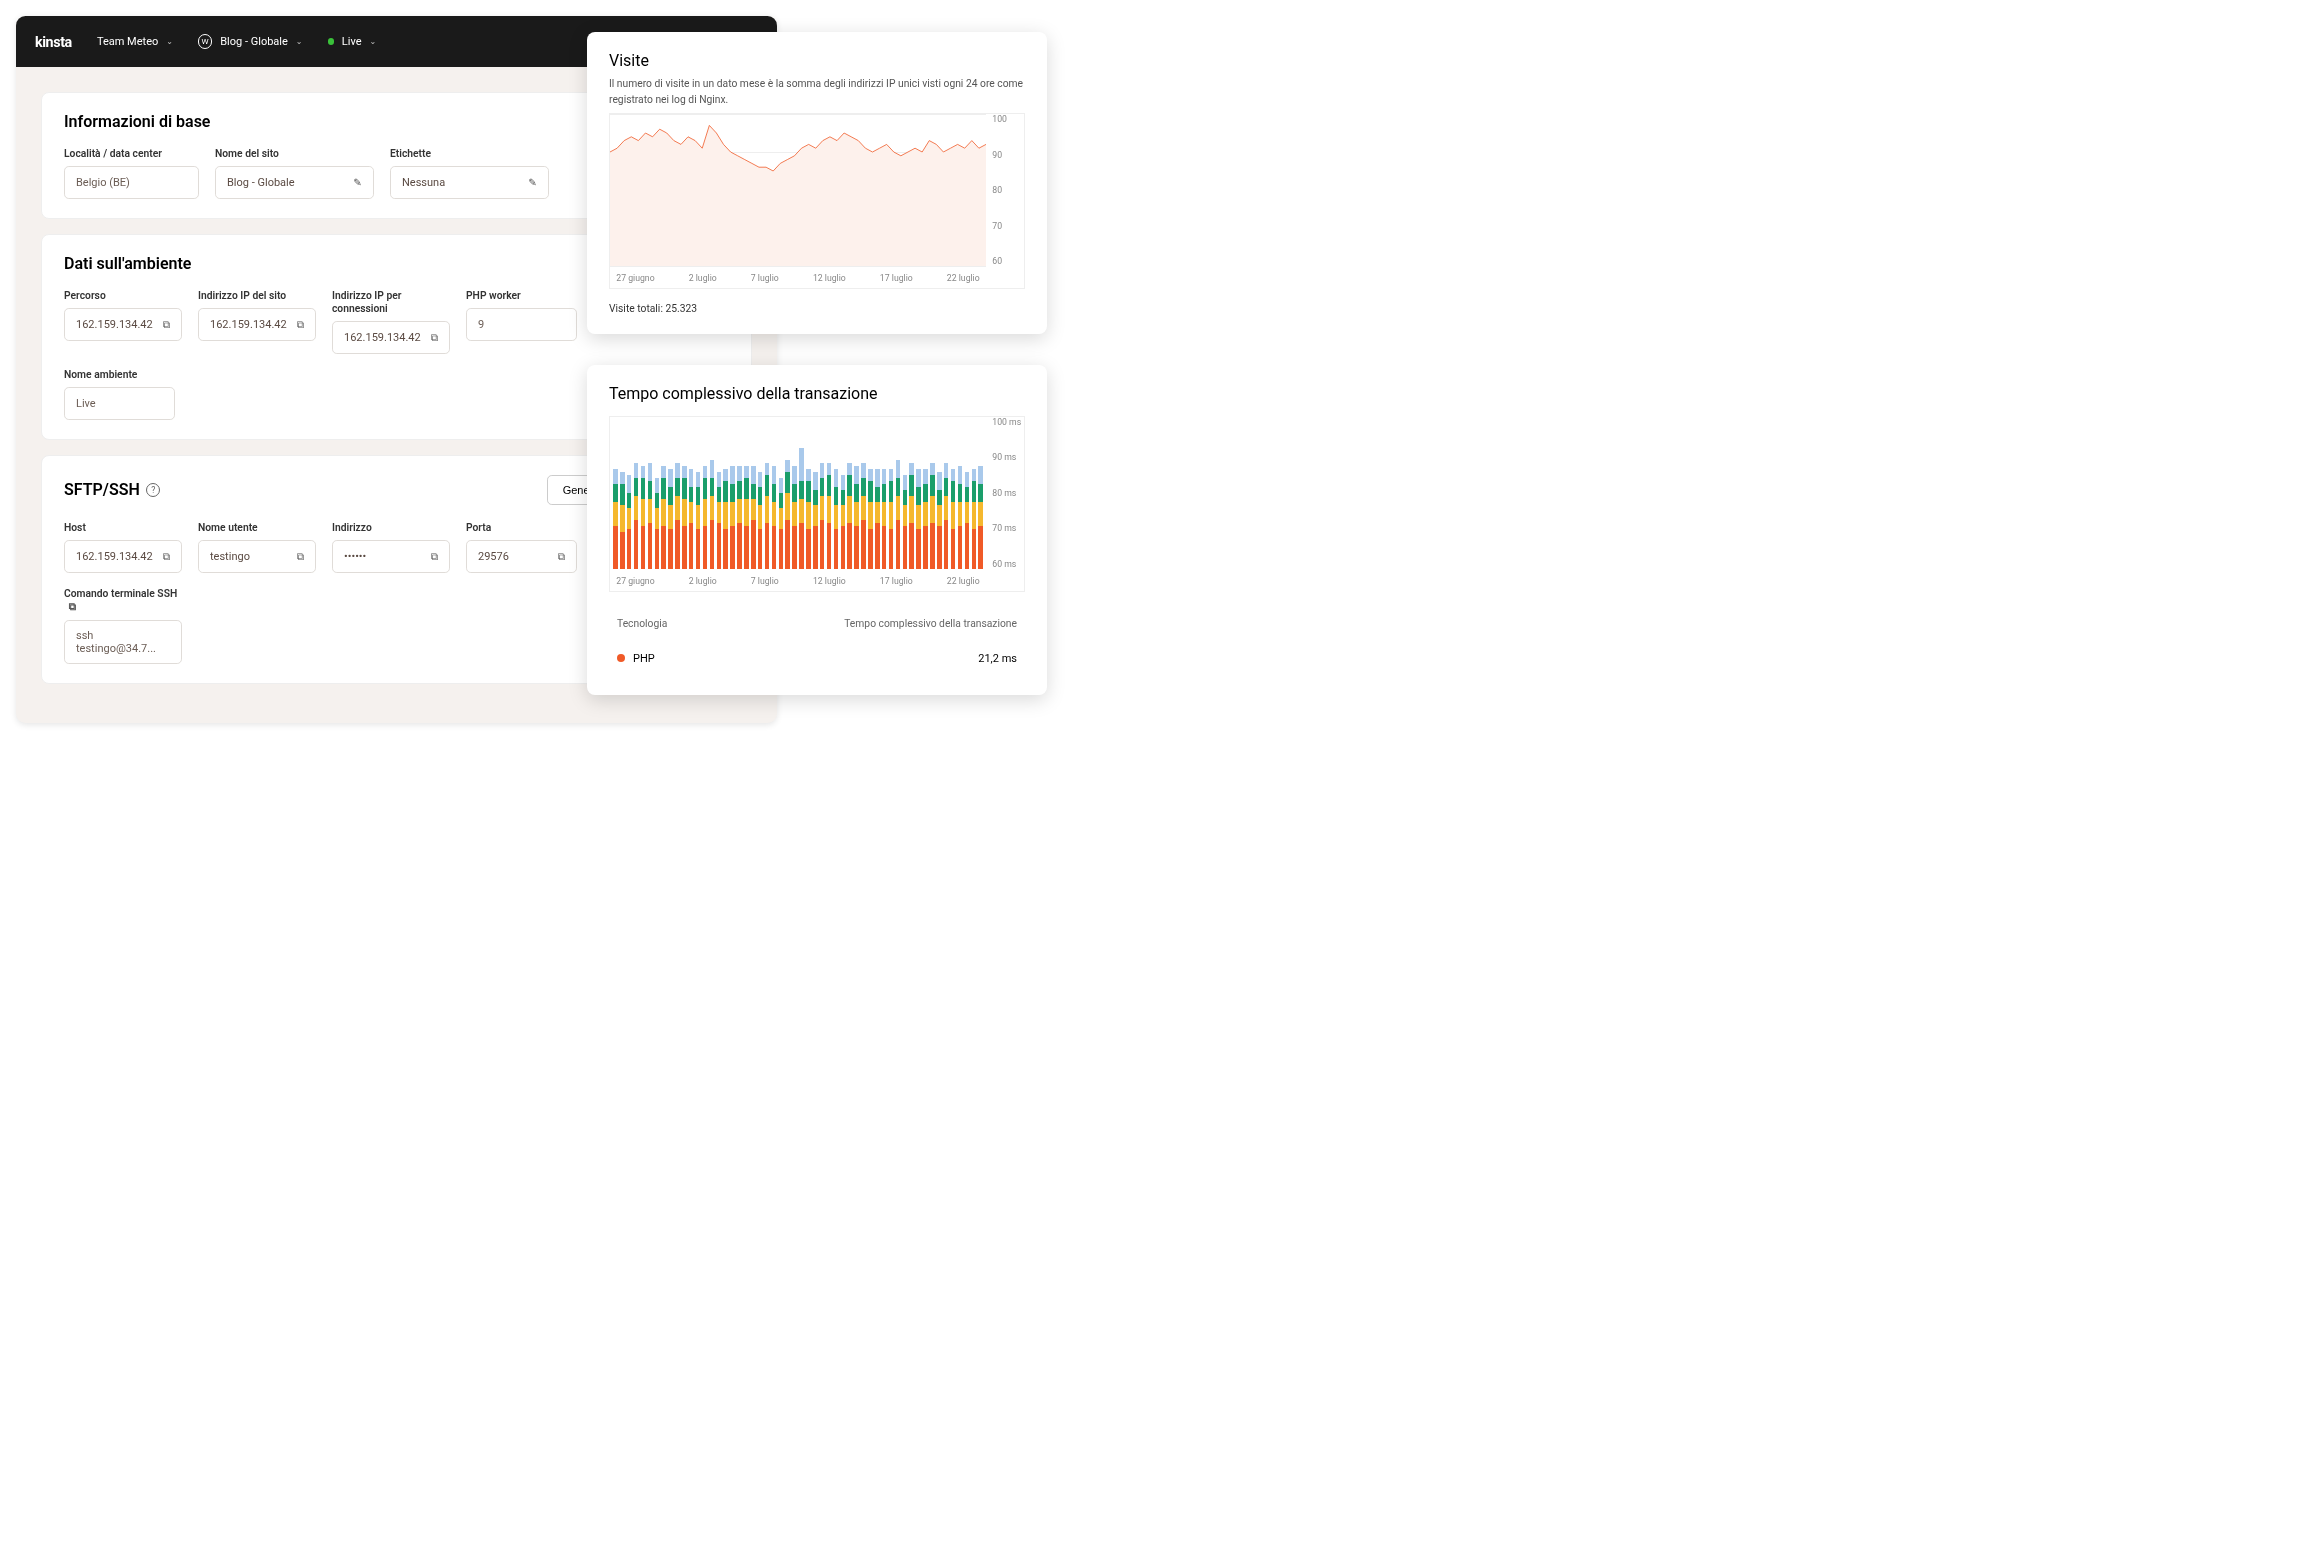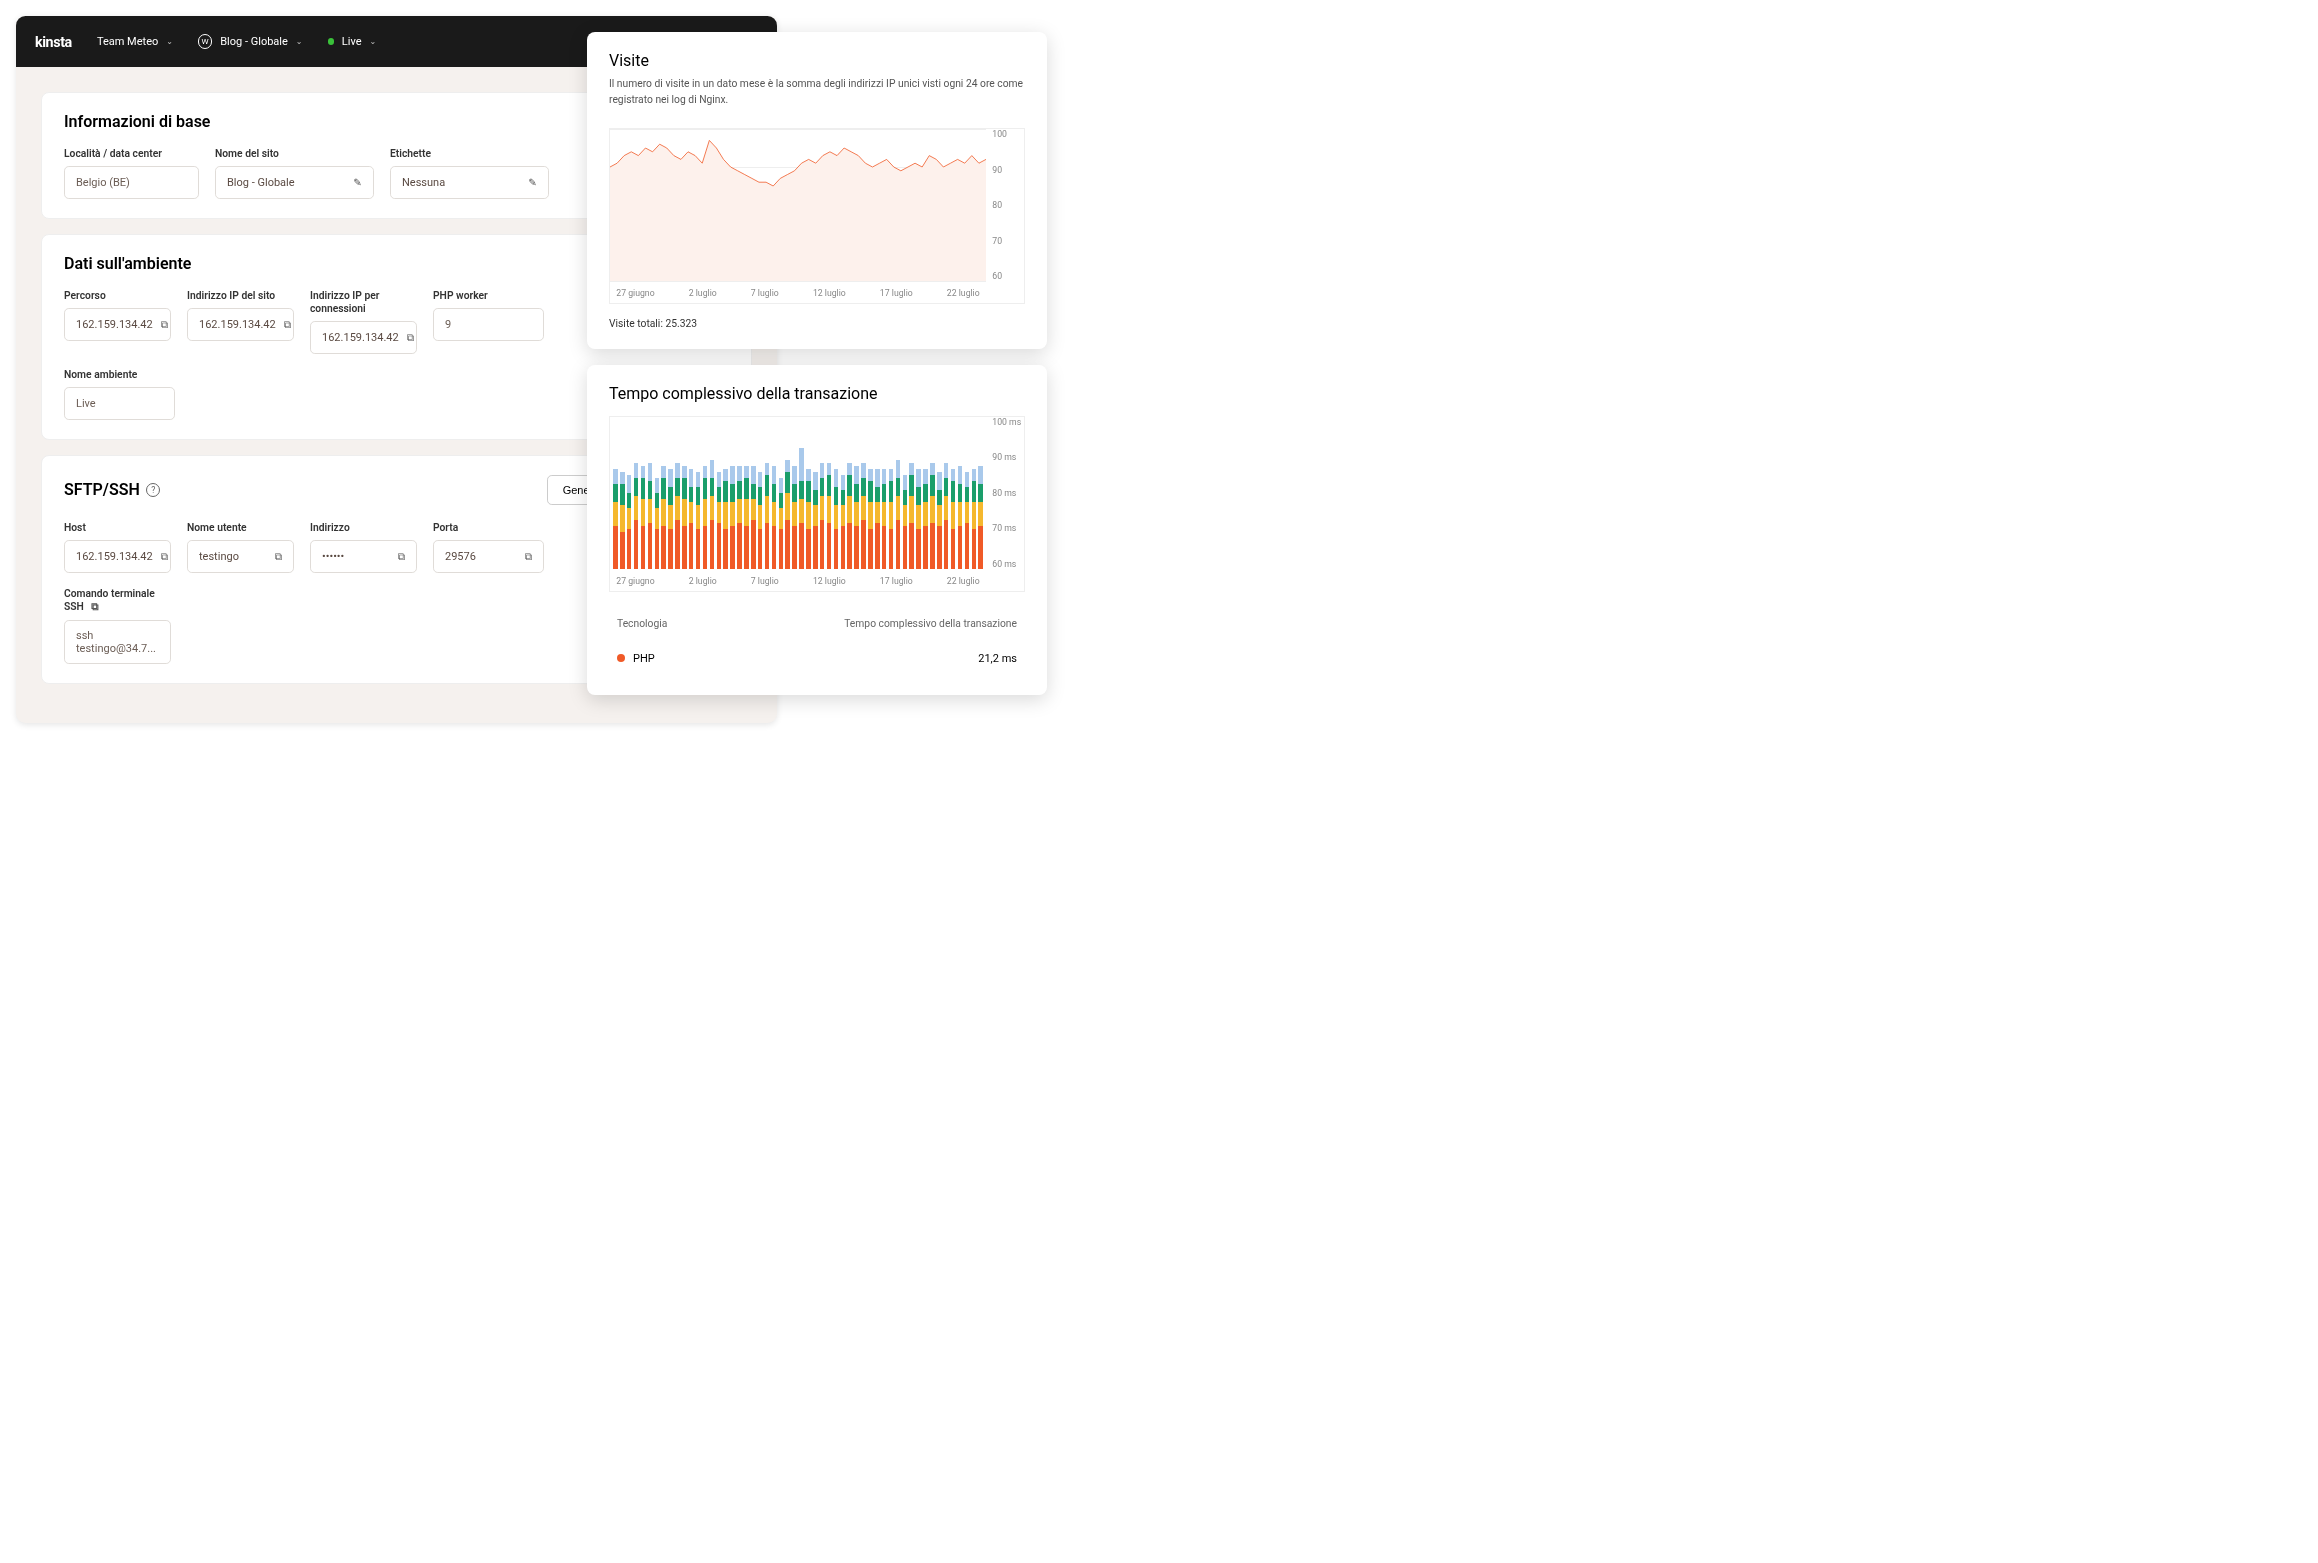--- a/index.html
+++ b/index.html
@@ -22,36 +22,36 @@
 .field { display: flex; flex-direction: column; gap: 6.3px; }
 .field-label { font-size: 10.3px; font-weight: 600; color: #333; }
 .field-box { border: 0.8px solid #e0dcd8; border-radius: 4.8px; padding: 8px 11px; font-size: 11px; color: #5a4a42; background: #fff; display: flex; align-items: center; justify-content: space-between; min-height: 33px; }
 .field-box.readonly { color: #6b5d55; }
 .copy-icon, .edit-icon { font-size: 10.3px; color: #555; cursor: pointer; margin-left: 8px; }
 .btn-outline { border: 0.8px solid #ccc; background: #fff; border-radius: 4.8px; padding: 8px 14.3px; font-size: 11px; font-weight: 500; cursor: pointer; }
 .float-card { position: absolute; background: #fff; border-radius: 8px; box-shadow: 0 4.8px 19px rgba(0,0,0,0.15); padding: 19px 22px; }
 .visits-card { top: 32px; left: 587px; width: 460px; }
 .trans-card { top: 365px; left: 587px; width: 460px; }
 .fc-title { font-size: 16px; font-weight: 400; margin-bottom: 6.3px; }
-.fc-desc { font-size: 10.3px; color: #555; line-height: 1.5; margin-bottom: 21px; }
+.fc-desc { font-size: 10.3px; color: #555; line-height: 1.5; margin-bottom: 6px; }
 .chart-wrap { display: flex; border: 0.8px solid #eee; }
 .chart-area { flex: 1; position: relative; height: 174px; }
 .y-axis { width: 38px; display: flex; flex-direction: column; justify-content: space-between; padding: 0 0 22px 6.3px; font-size: 8.7px; color: #888; }
 .gridline { position: absolute; left: 0; right: 0; border-top: 0.8px solid #eee; }
 .x-axis { display: flex; justify-content: space-between; padding: 0 6.3px; font-size: 8.7px; color: #888; }
 .visits-svg { position: absolute; top: 0; left: 0; width: 100%; height: calc(100% - 22px); }
 .total-visits { font-size: 10.3px; color: #333; margin-top: 12.7px; }
 .bar-chart { flex: 1; display: flex; align-items: flex-end; gap: 2.4px; height: 152px; padding: 0 3.2px; }
 .bar-col { flex: 1; display: flex; flex-direction: column; justify-content: flex-end; }
 .bar-seg { width: 100%; }
 .trans-table { margin-top: 14.3px; }
 .trans-head { display: flex; justify-content: space-between; padding: 11px 8px; font-size: 10.3px; color: #666; }
 .trans-row { display: flex; justify-content: space-between; align-items: center; padding: 11px 8px; font-size: 11px; }
 .tech-dot { width: 8px; height: 8px; border-radius: 50%; display: inline-block; margin-right: 8px; }
-.w-170 { width: 135px; } .w-200 { width: 159px; } .w-150 { width: 107px; } .w-140 { width: 111px; }
+.w-170 { width: 135px; } .w-200 { width: 159px; } .w-150 { width: 118px; } .w-140 { width: 111px; }
 </style>
 </head>
 <body>
 
 <div class="main-panel">
   <div class="topbar">
     <div class="logo">kinsta</div>
     <div class="dropdown">
       <span>Team Meteo</span>
       <span class="chevron">⌄</span>

